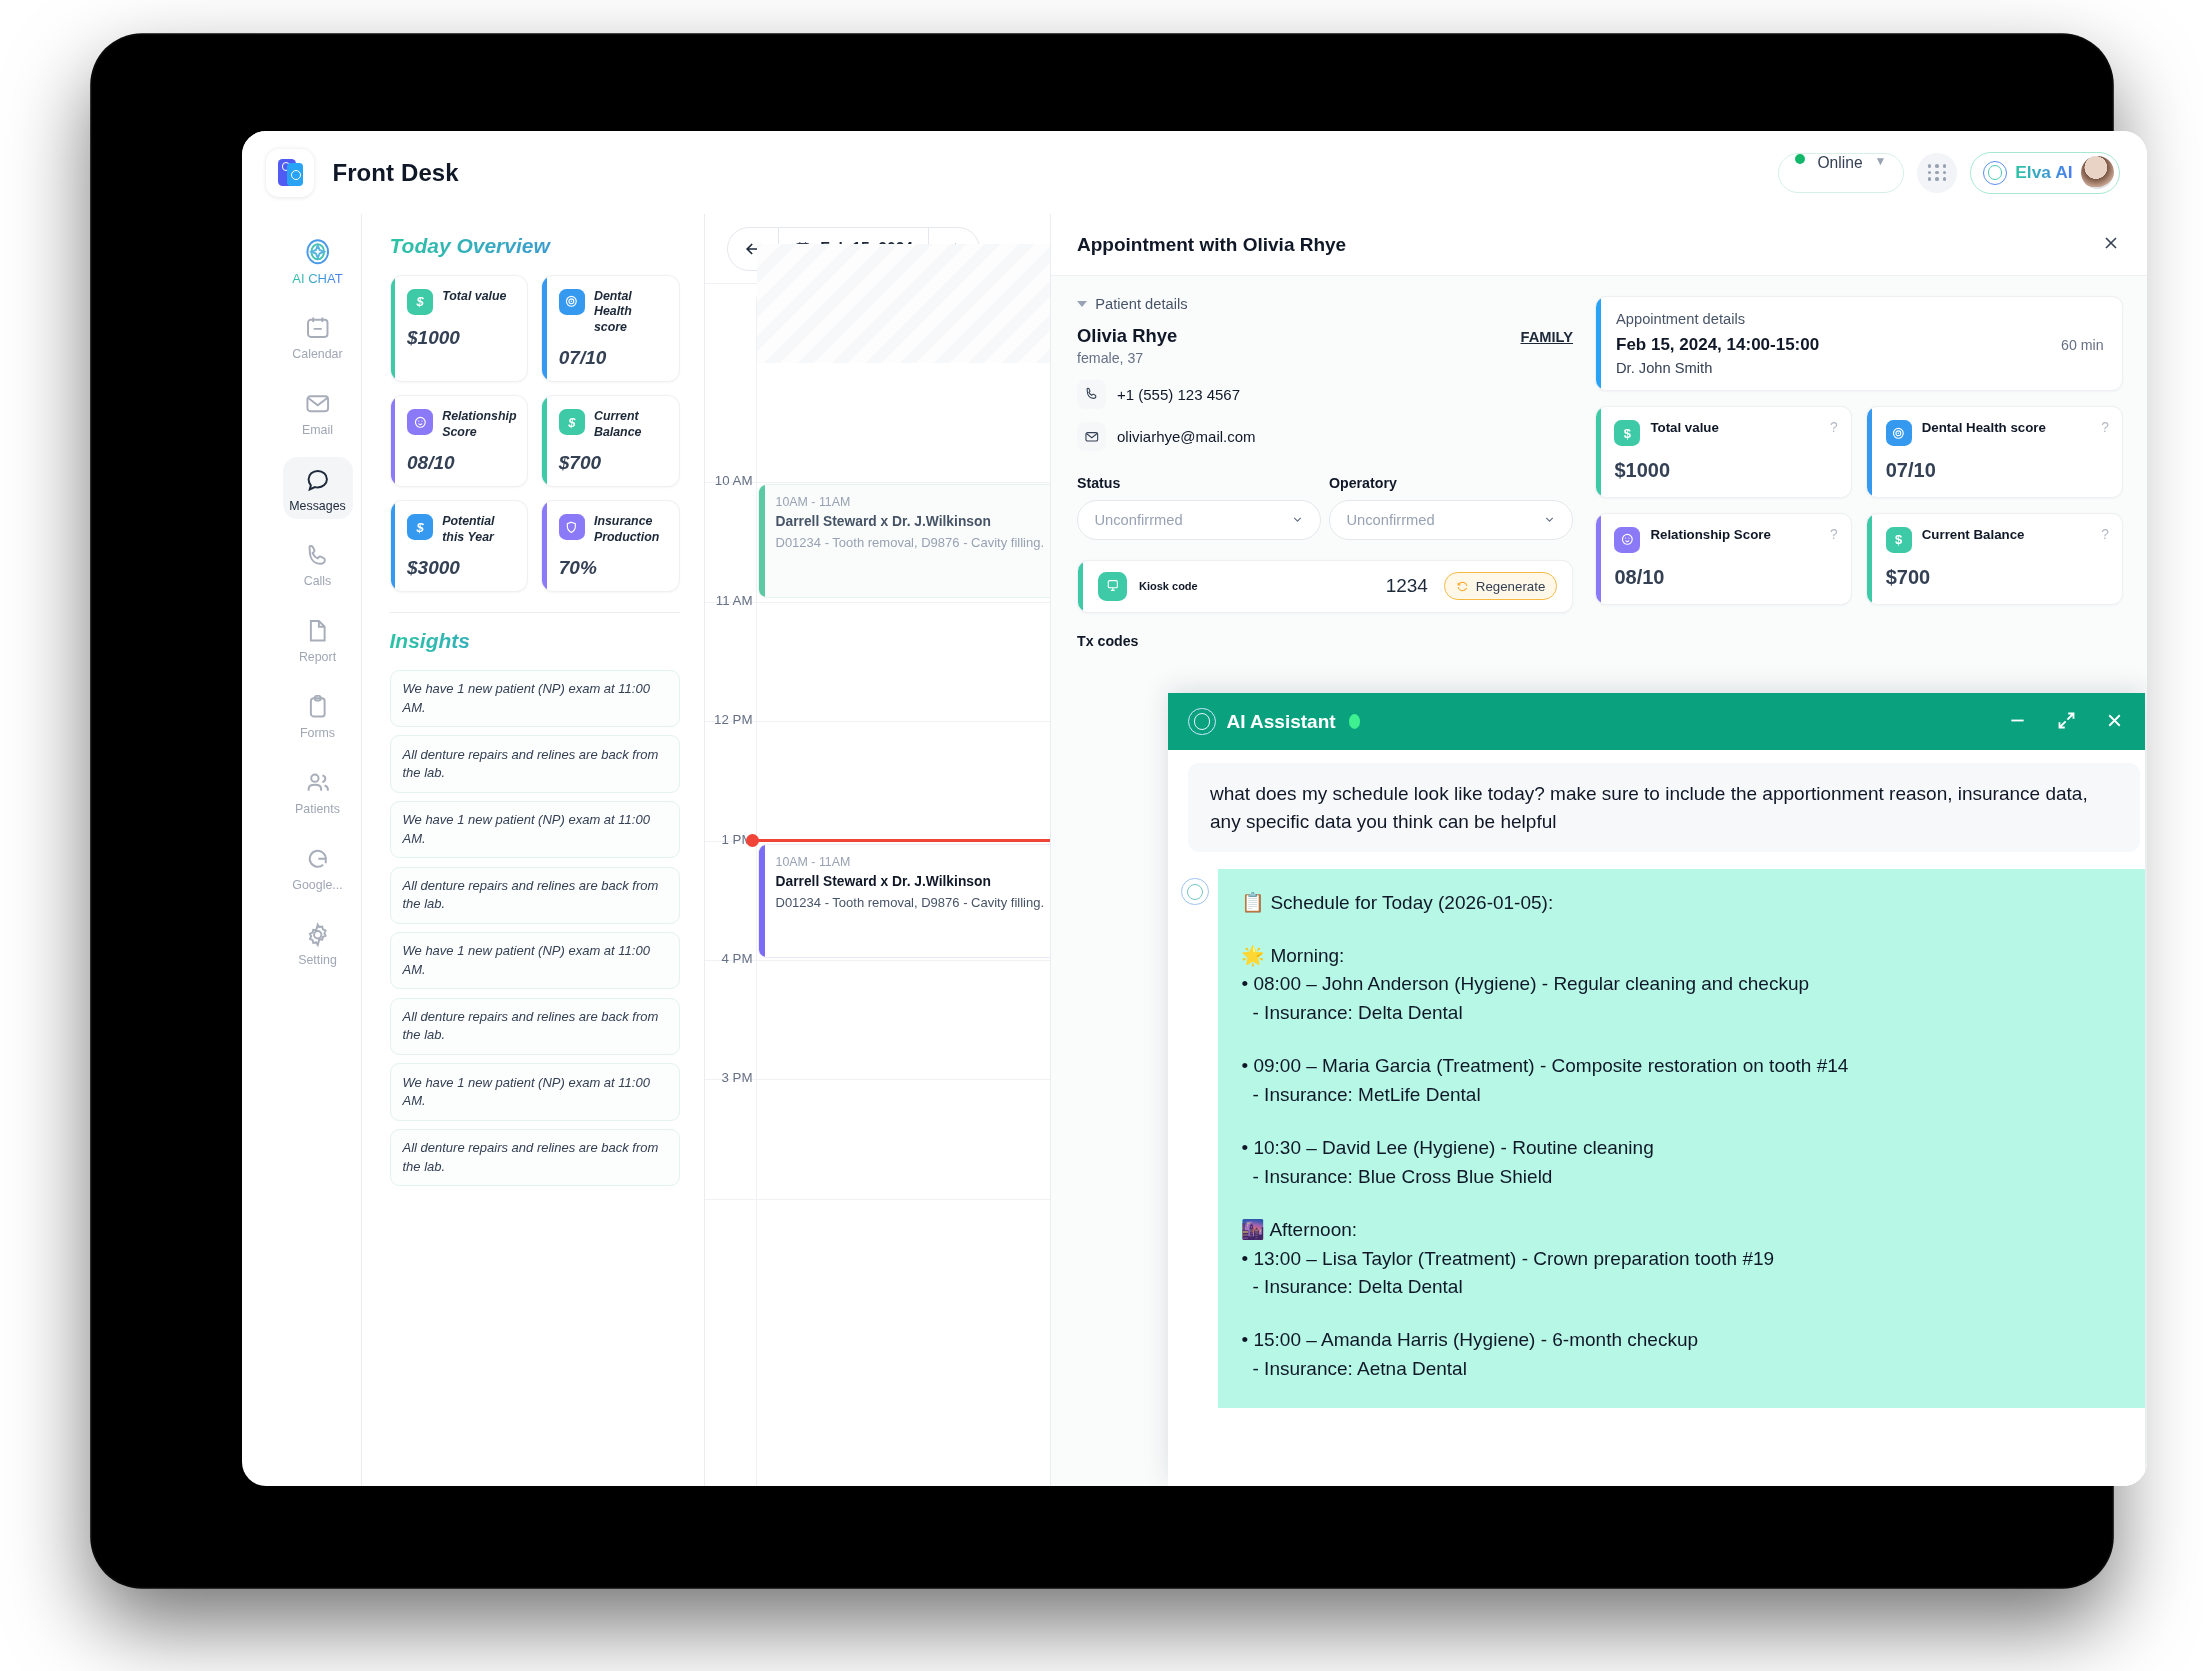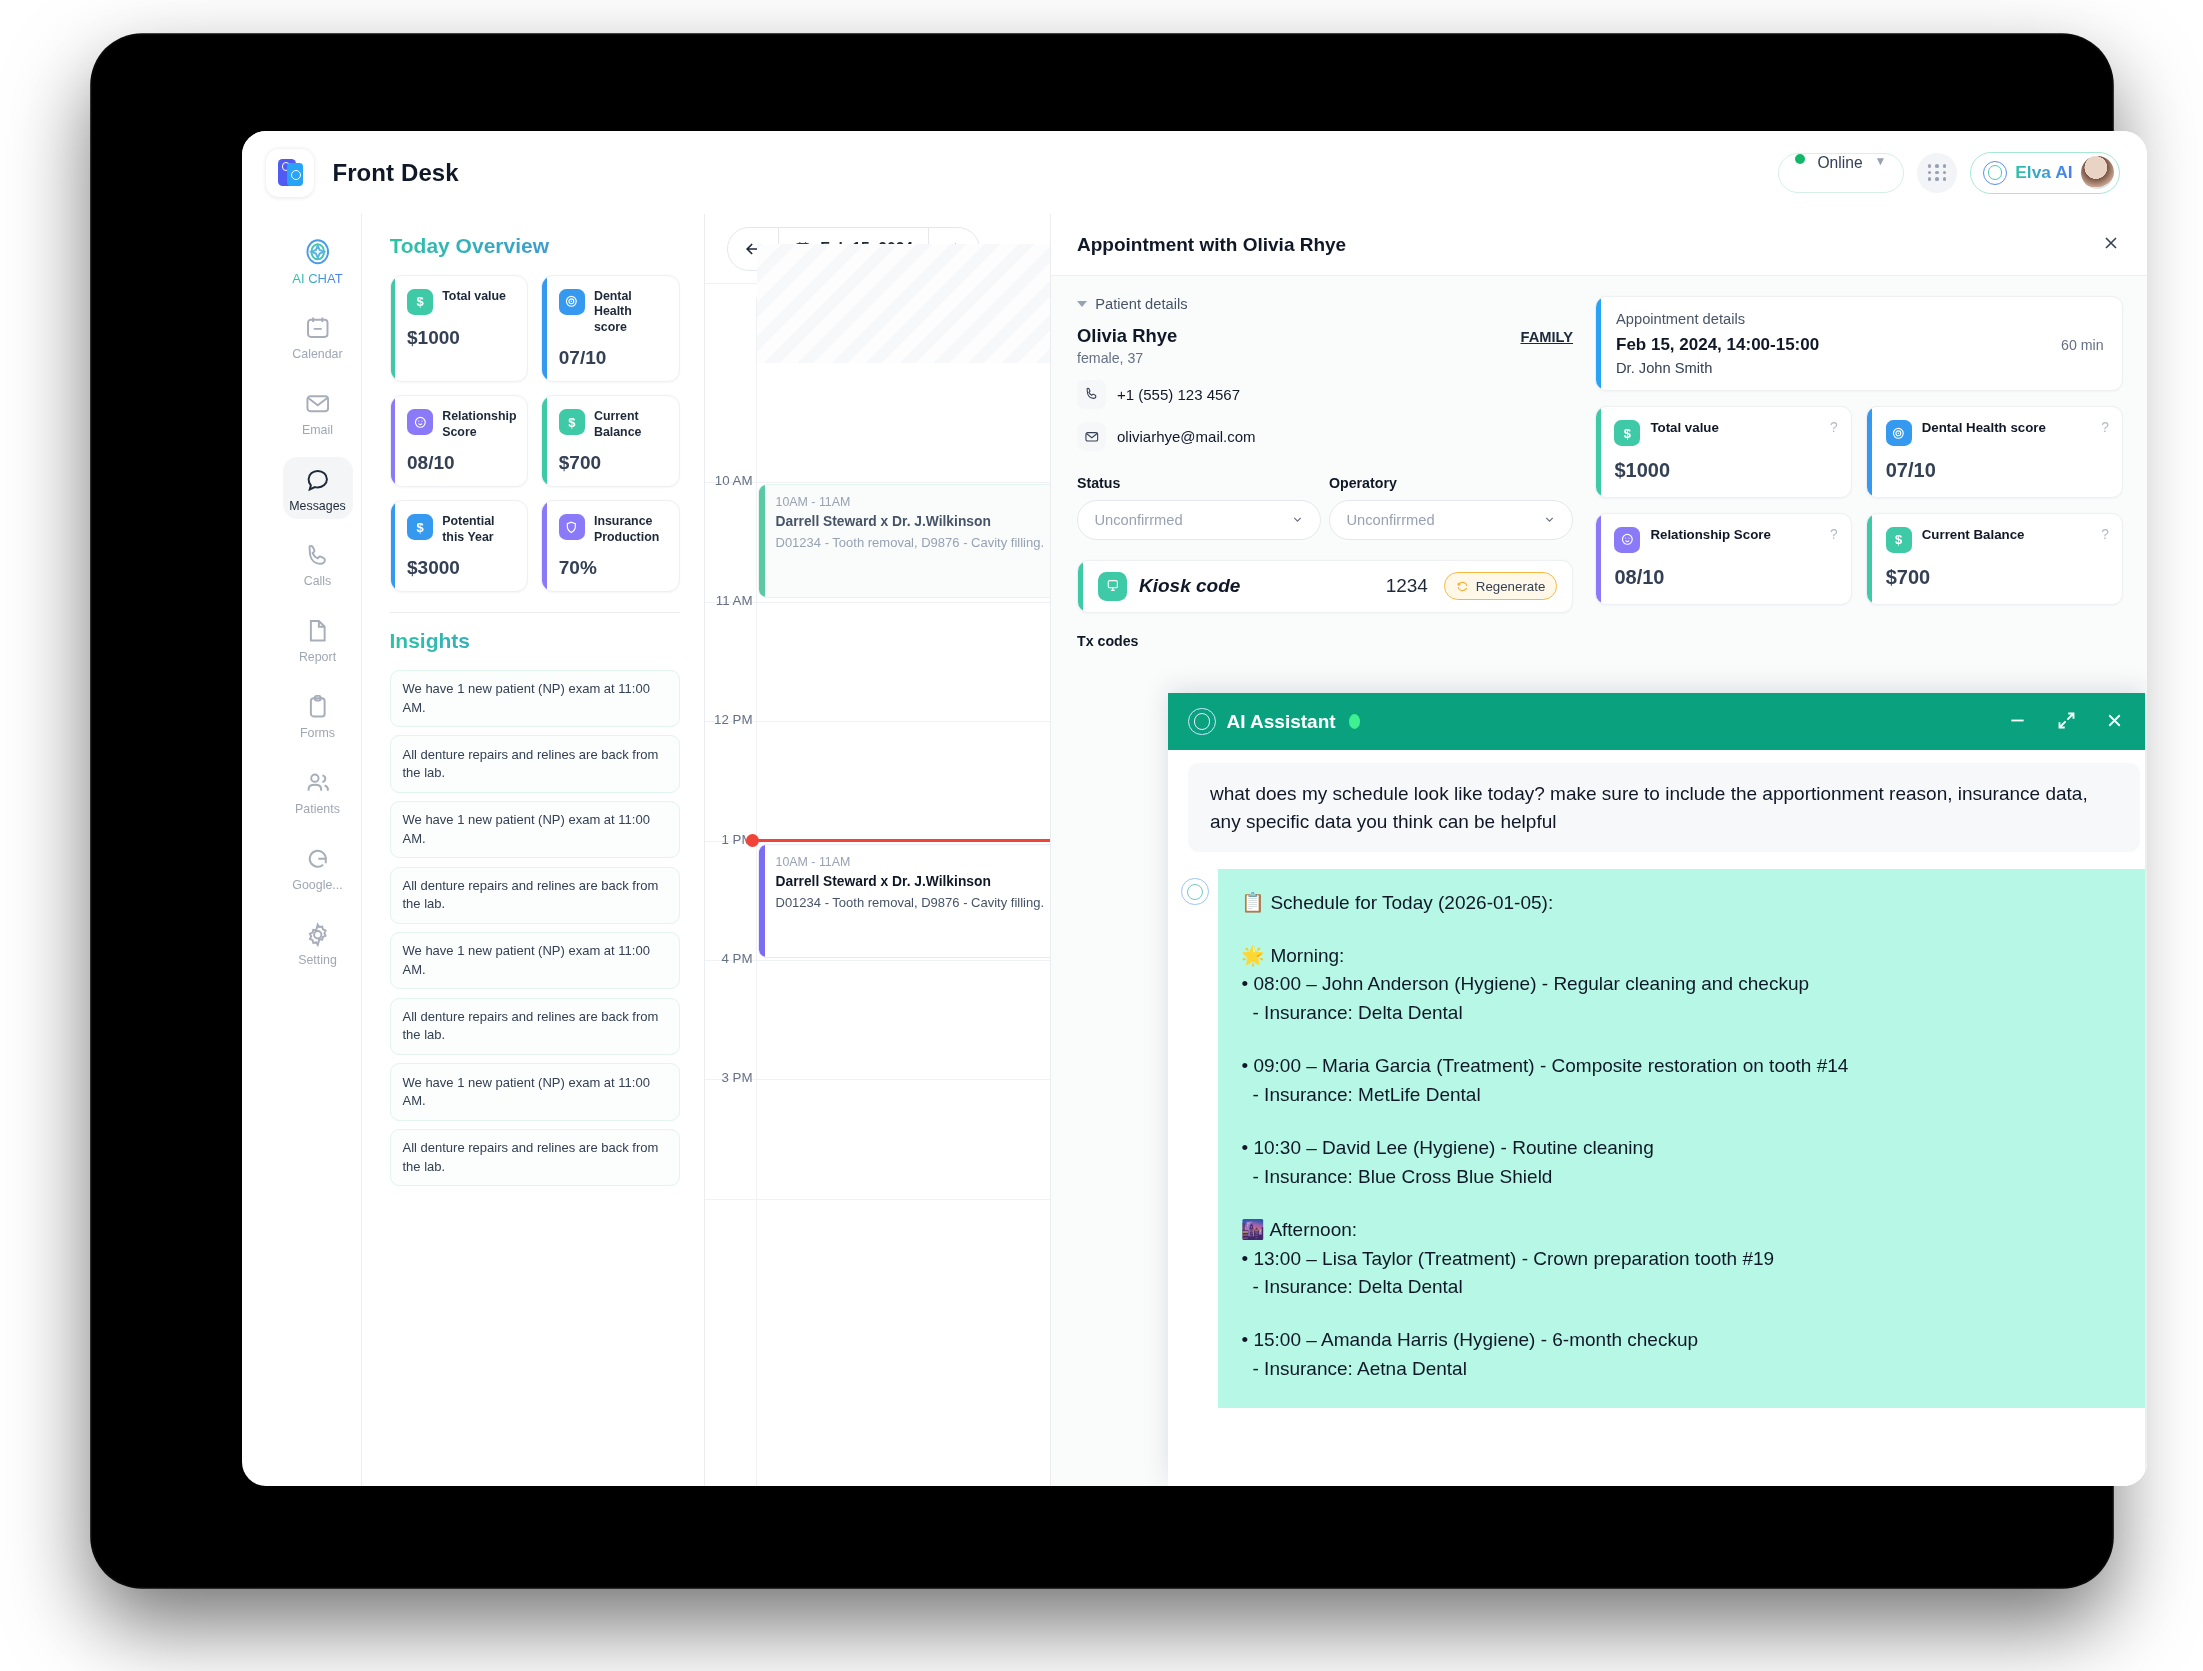--- a/index.html
+++ b/index.html
@@ -85,21 +85,21 @@
   .rail-label{font-size:12.4px;color:#a0a7b4;line-height:1;}
   .rail-item.active .rail-label{color:#1d2939;}
   .rail-item.brand .rail-label{
     background:linear-gradient(90deg,#2bc4a4,#4b7bf5);
     -webkit-background-clip:text;background-clip:text;color:transparent;font-size:13px;}
   .rail-icon{width:27.5px;height:27.5px;display:block;}
   .rail-icon svg{width:27.5px;height:27.5px;stroke:#a7adb9;fill:none;stroke-width:1.7;}
   .rail-item.active .rail-icon svg{stroke:#1d2939;}
 
   
-  #left-panel{ width:343px; flex:none; border-right:0.9px solid #eaecf0; background:#fff; padding:20px 24px 0 27.5px; overflow:hidden;}
+  #left-panel{ width:343px; flex:none; border-right:0.9px solid #eaecf0; background:#fff; padding:20px 24px 0 27.5px; overflow:hidden;font-style:italic;}
   .panel-heading{
     font-size:21px;font-weight:700;margin-bottom:16.5px;
     background:linear-gradient(90deg,#2bc4a4,#4b7bf5);
     -webkit-background-clip:text;background-clip:text;color:transparent;}
   .kpi-grid{display:grid;grid-template-columns:1fr 1fr;gap:13px;}
   .kpi{
     position:relative;background:#fff;border:0.9px solid #eef0f3;border-radius:12px;
     padding:13px 13px 12px 16.5px;min-height:90px;box-shadow:0 0.9px 1.8px rgba(16,24,40,.04);overflow:hidden;}
   .kpi .bar{position:absolute;left:0;top:0;bottom:0;width:4.6px;border-radius:12px 0 0 12px;}
   .kpi-top{display:flex;align-items:flex-start;gap:9.2px;}
@@ -177,21 +177,21 @@
     height:40px;border:1.2px solid #e4e7ec;border-radius:20px;background:#fff;
     display:flex;align-items:center;justify-content:space-between;padding:0 16.5px;
     font-size:14.7px;color:#98a2b3;cursor:pointer;}
   .select svg{width:13px;height:13px;stroke:#667085;stroke-width:2.2;fill:none;}
   .kiosk{
     position:relative;margin-top:20px;height:53px;background:#fff;border:0.9px solid #eef0f3;border-radius:11px;
     display:flex;align-items:center;padding:0 14.7px 0 20px;box-shadow:0 0.9px 1.8px rgba(16,24,40,.04);overflow:hidden;}
   .kiosk .bar{position:absolute;left:0;top:0;bottom:0;width:4.6px;background:#3ec9a7;border-radius:11px 0 0 11px;}
   .kiosk-ico{width:29px;height:29px;border-radius:8.3px;background:#3ec9a7;display:flex;align-items:center;justify-content:center;}
   .kiosk-ico svg{width:15.6px;height:15.6px;stroke:#fff;fill:none;stroke-width:1.7;}
-  .kiosk-lab{font-size:19px;font-weight:700;color:#101828;margin-left:12px;font-style:italic;}
+  .kiosk-lab{font-size:11px;font-weight:700;color:#101828;margin-left:12px;}
   .kiosk-code{margin-left:auto;font-size:19px;color:#1d2939;}
   .regen{margin-left:16.5px;height:27.5px;border:1.2px solid #f5b942;border-radius:13.8px;background:#fff8e8;
     display:flex;align-items:center;gap:6.4px;padding:0 11px;font-size:13.3px;color:#344054;cursor:pointer;}
   .regen svg{width:13px;height:13px;stroke:#f5a623;fill:none;stroke-width:2;}
   .txlab{font-size:14.2px;font-weight:700;color:#101828;margin-top:20px;}
   .appt-card{position:relative;background:#fff;border:0.9px solid #eef0f3;border-radius:11px;padding:13.8px 18.4px 14.7px 20px;
     box-shadow:0 0.9px 1.8px rgba(16,24,40,.04);overflow:hidden;}
   .appt-card .bar{position:absolute;left:0;top:0;bottom:0;width:4.6px;background:#29a3f5;border-radius:11px 0 0 11px;}
   .appt-sub{font-size:14.7px;color:#475467;}
   .appt-main{display:flex;align-items:baseline;margin-top:8.3px;}

